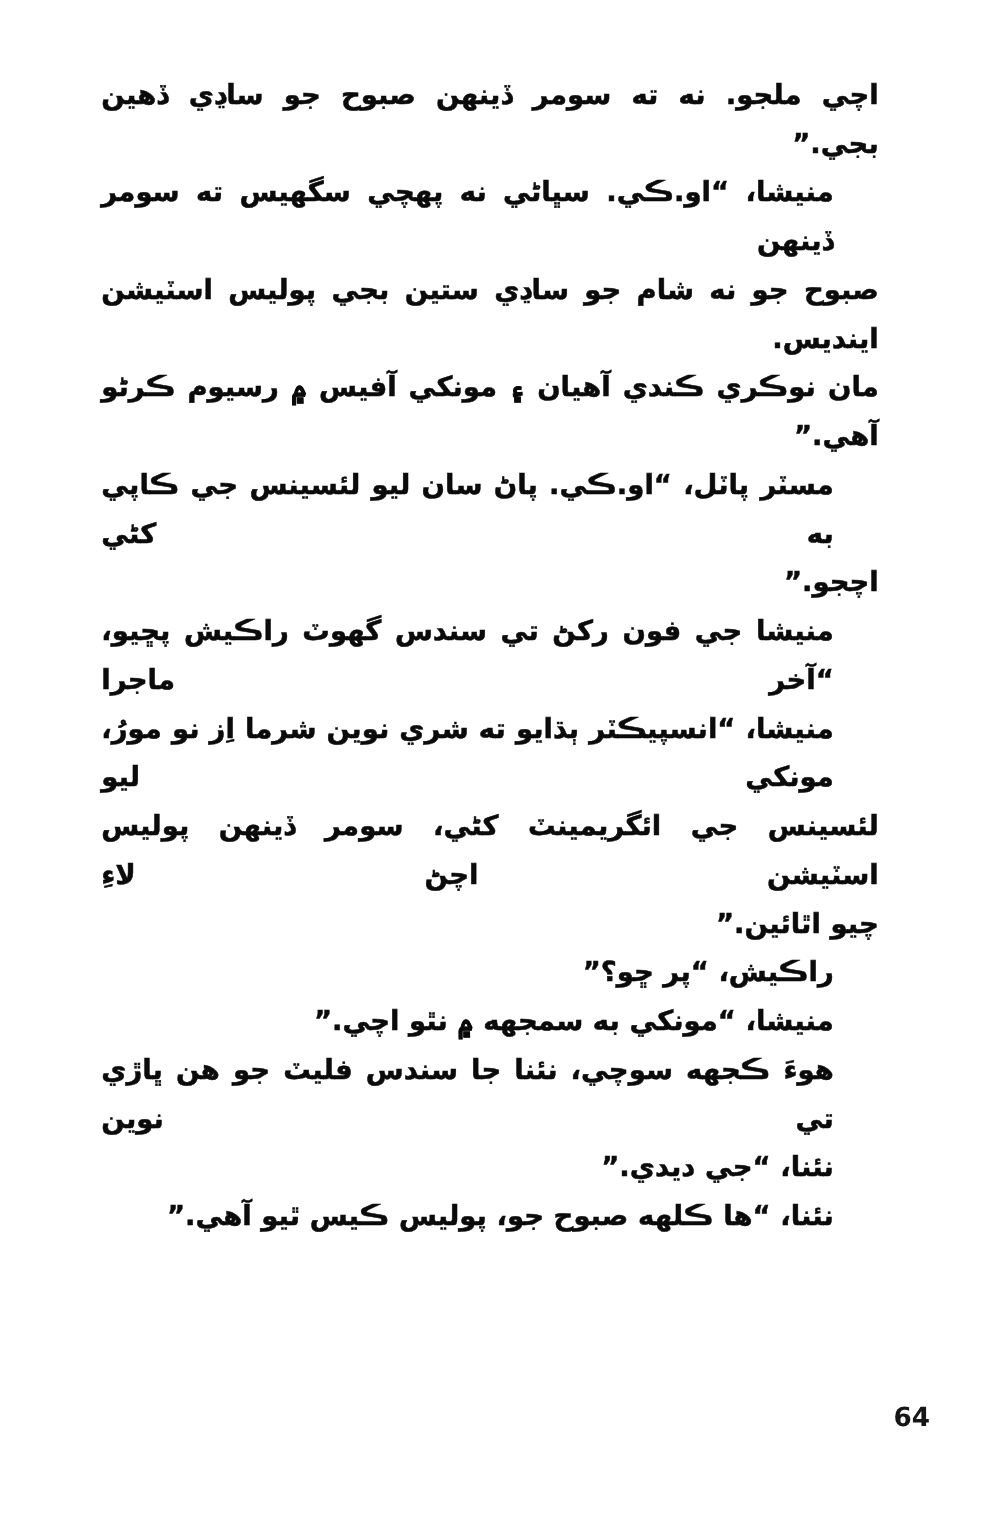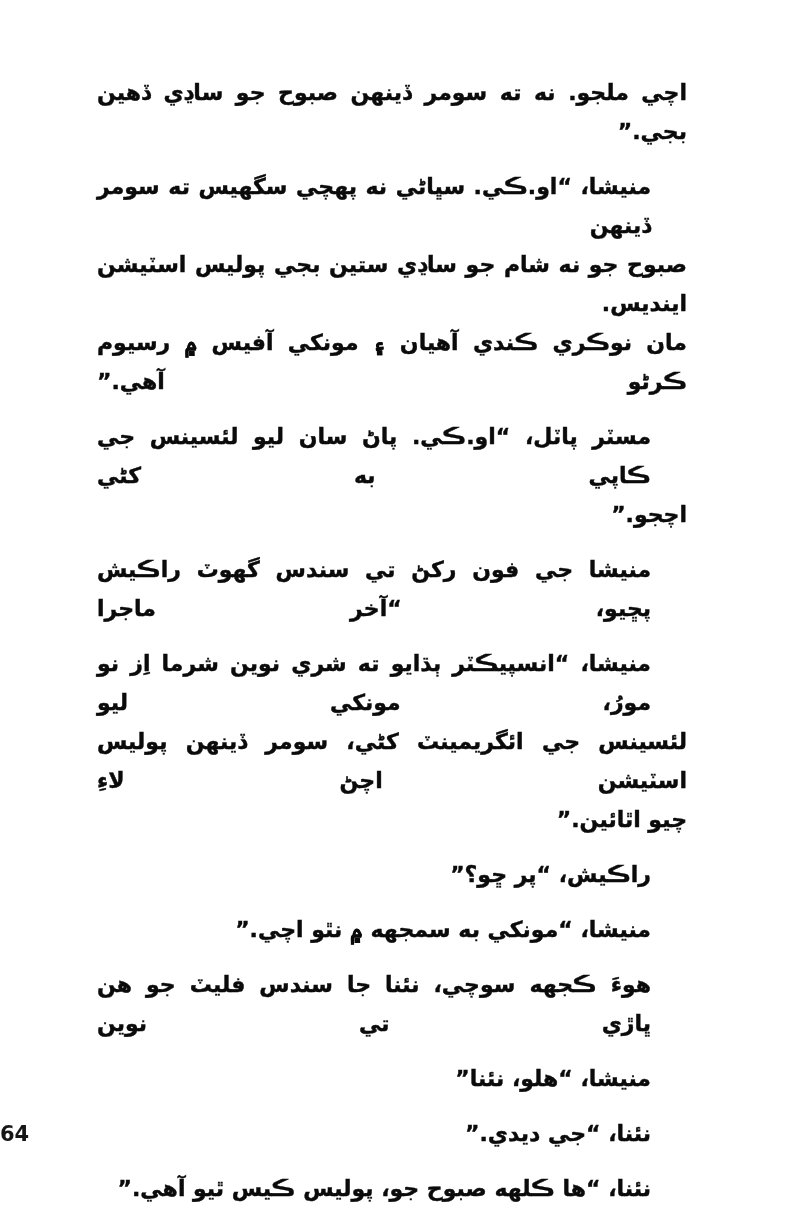--- a/index.html
+++ b/index.html
@@ -16,38 +16,38 @@
     top: 57px;
     right: 97px;
     width: 622px;
     direction: rtl;
     unicode-bidi: embed;
     font-size: 22px;
     font-weight: bold;
     color: #0b0b0b;
     -webkit-text-stroke: 0.4px #0b0b0b;
   }
-  .para { margin: 16px; padding: 0; }
+  .para { margin: 0; padding: 0; }
   .ln {
     line-height: 39px;
     min-height: 39px;
     text-align: justify;
     text-align-last: justify;
   }
   .ln.end {
     text-align: right;
     text-align-last: right;
   }
   .ln.ind { padding-right: 36px; }
   .page-num {
     position: absolute;
     top: 1122px;
     left: 0;
     width: 744px;           
-    text-align: left;
+    text-align: right;
     font-size: 21px;
     font-weight: bold;
     color: #161616;
     font-family: "DejaVu Sans", sans-serif;
   }
 </style>
 </head>
 <body>
 
 <div class="page">
@@ -84,23 +84,20 @@
     </div>
 
     <div class="para">
       <div class="ln end ind">منيشا، “مونکي به سمجهه ۾ نٿو اچي.”</div>
     </div>
 
     <div class="para">
       <div class="ln ind">هوءَ ڪجهه سوچي، نئنا جا سندس فليٽ جو هن ڀاڙي تي نوين</div>
     </div>
 
-    <div class="para">
-      <div class="ln end ind">منيشا، “هلو، نئنا”</div>
-    </div>
 
     <div class="para">
       <div class="ln end ind">نئنا، “جي ديدي.”</div>
     </div>
 
 
     <div class="para">
       <div class="ln end ind">نئنا، “ها ڪلهه صبوح جو، پوليس ڪيس ٿيو آهي.”</div>
     </div>
 

